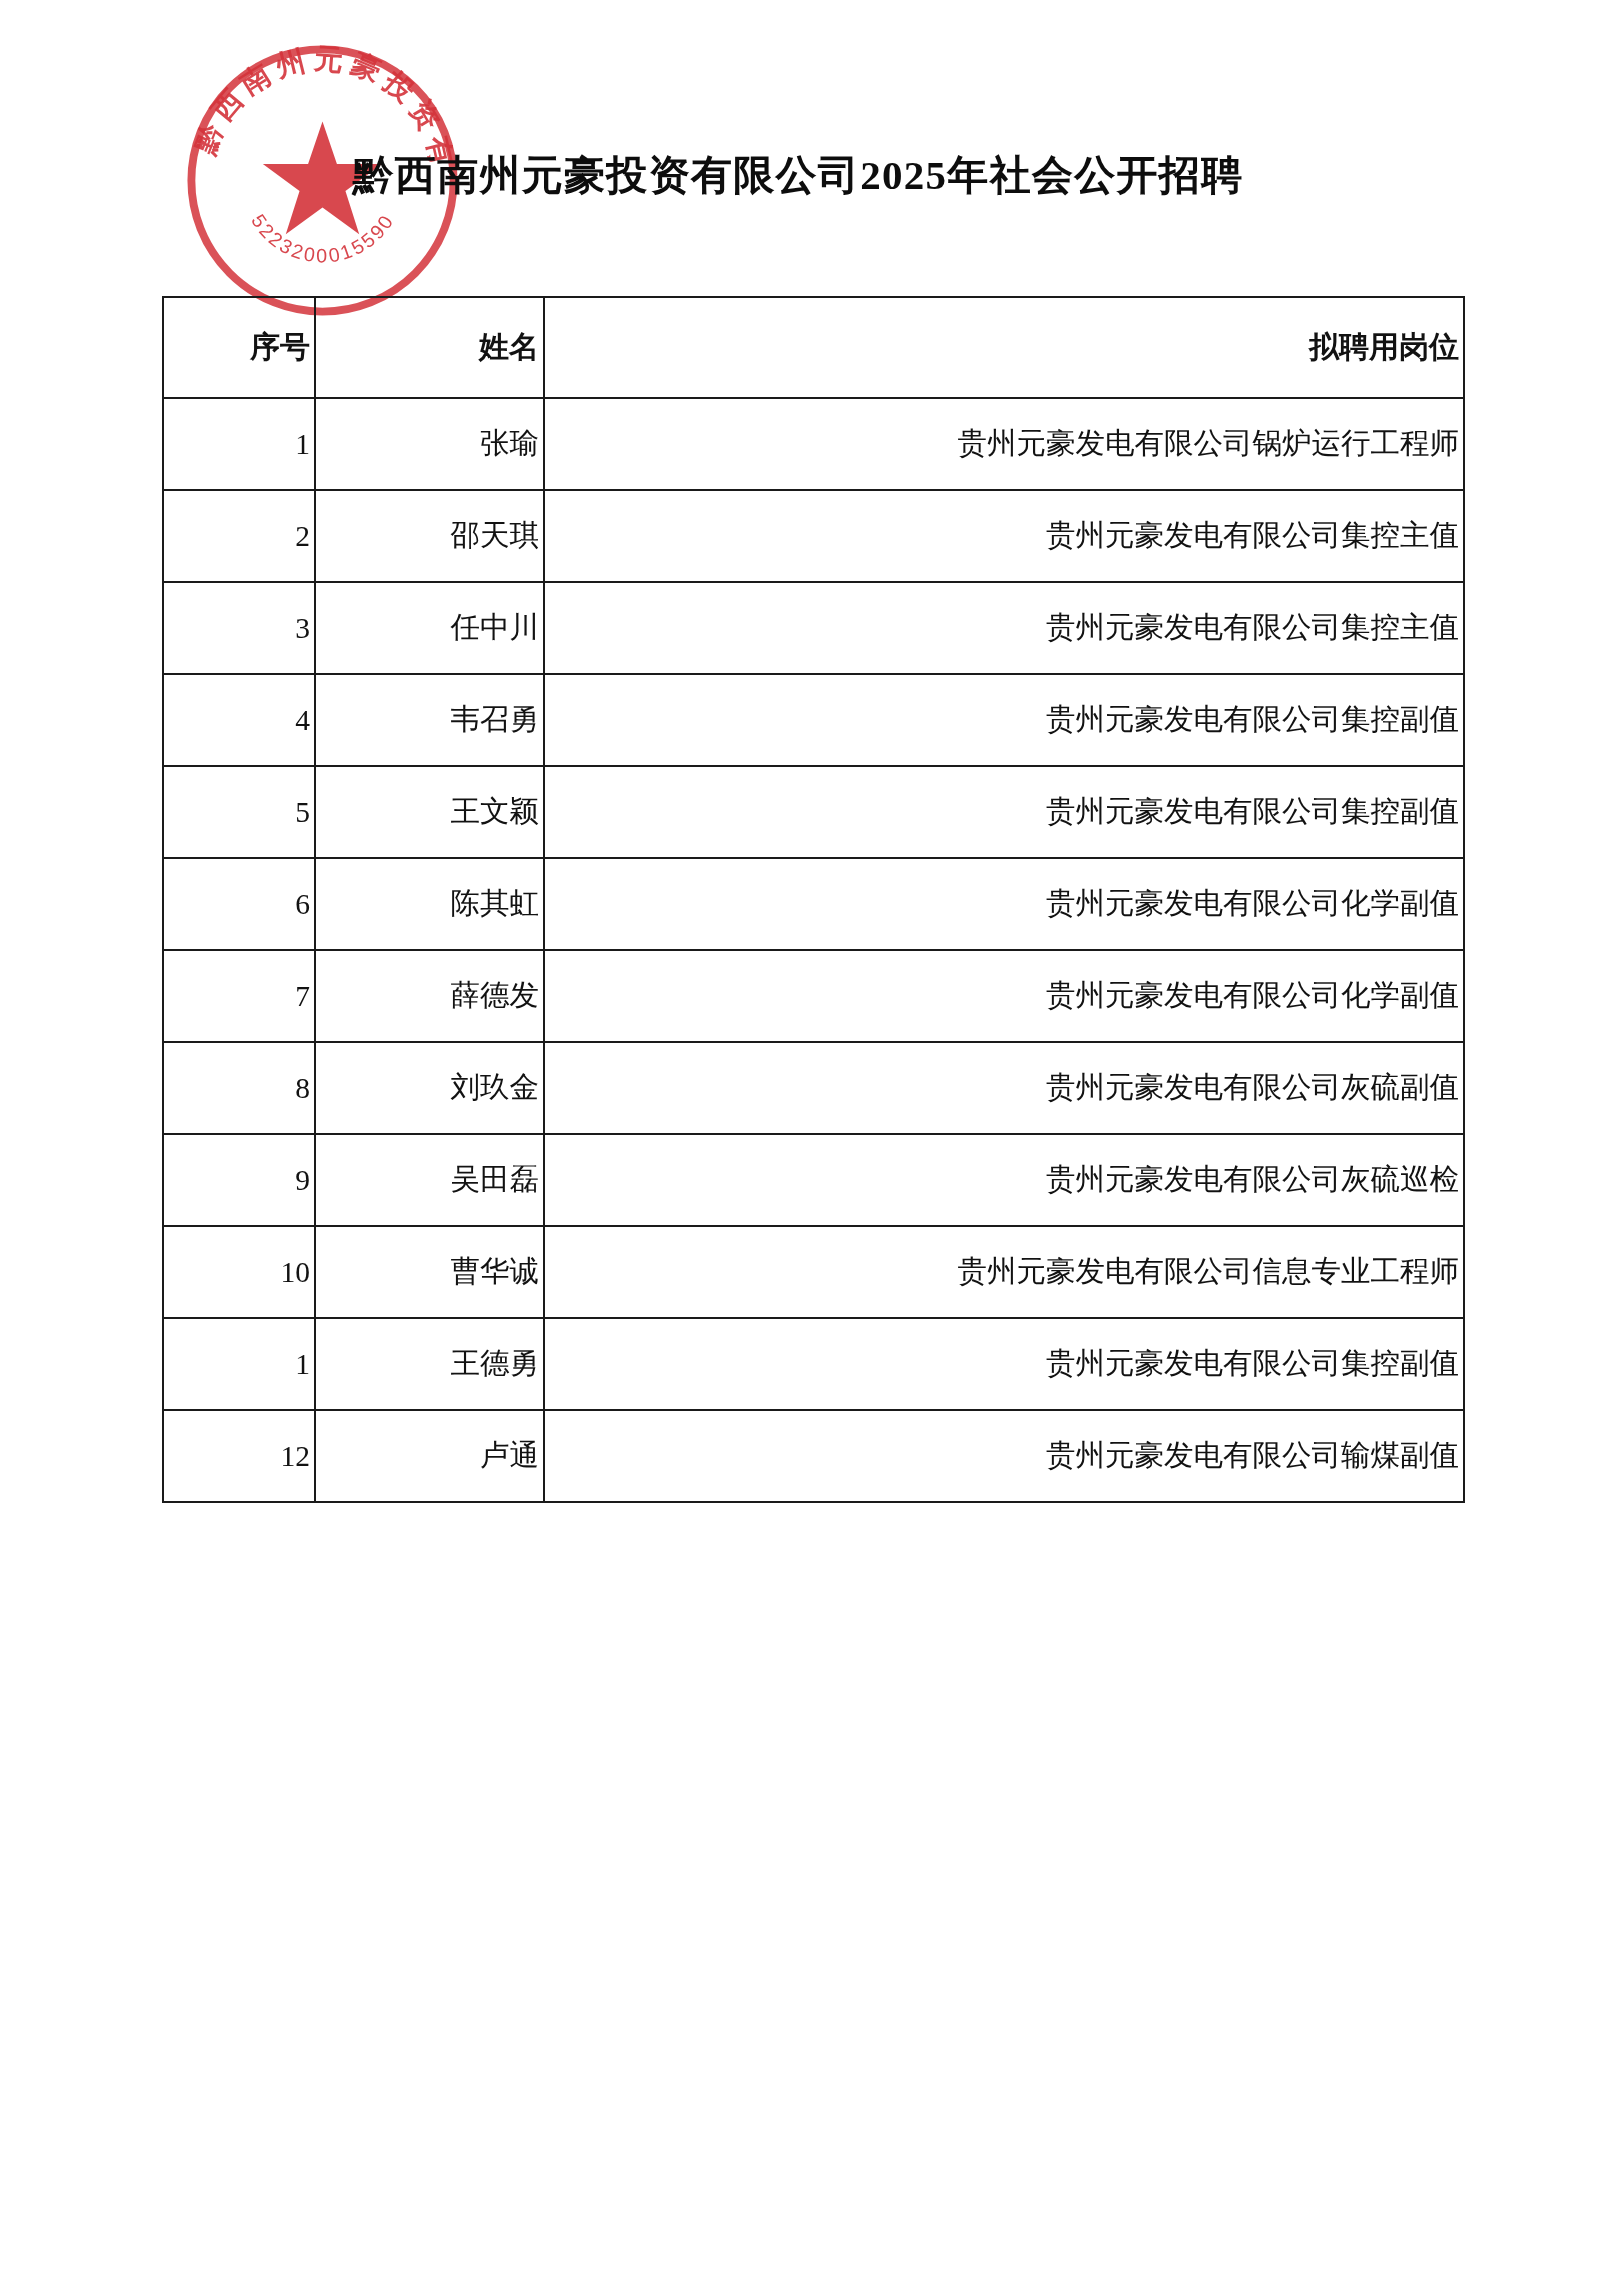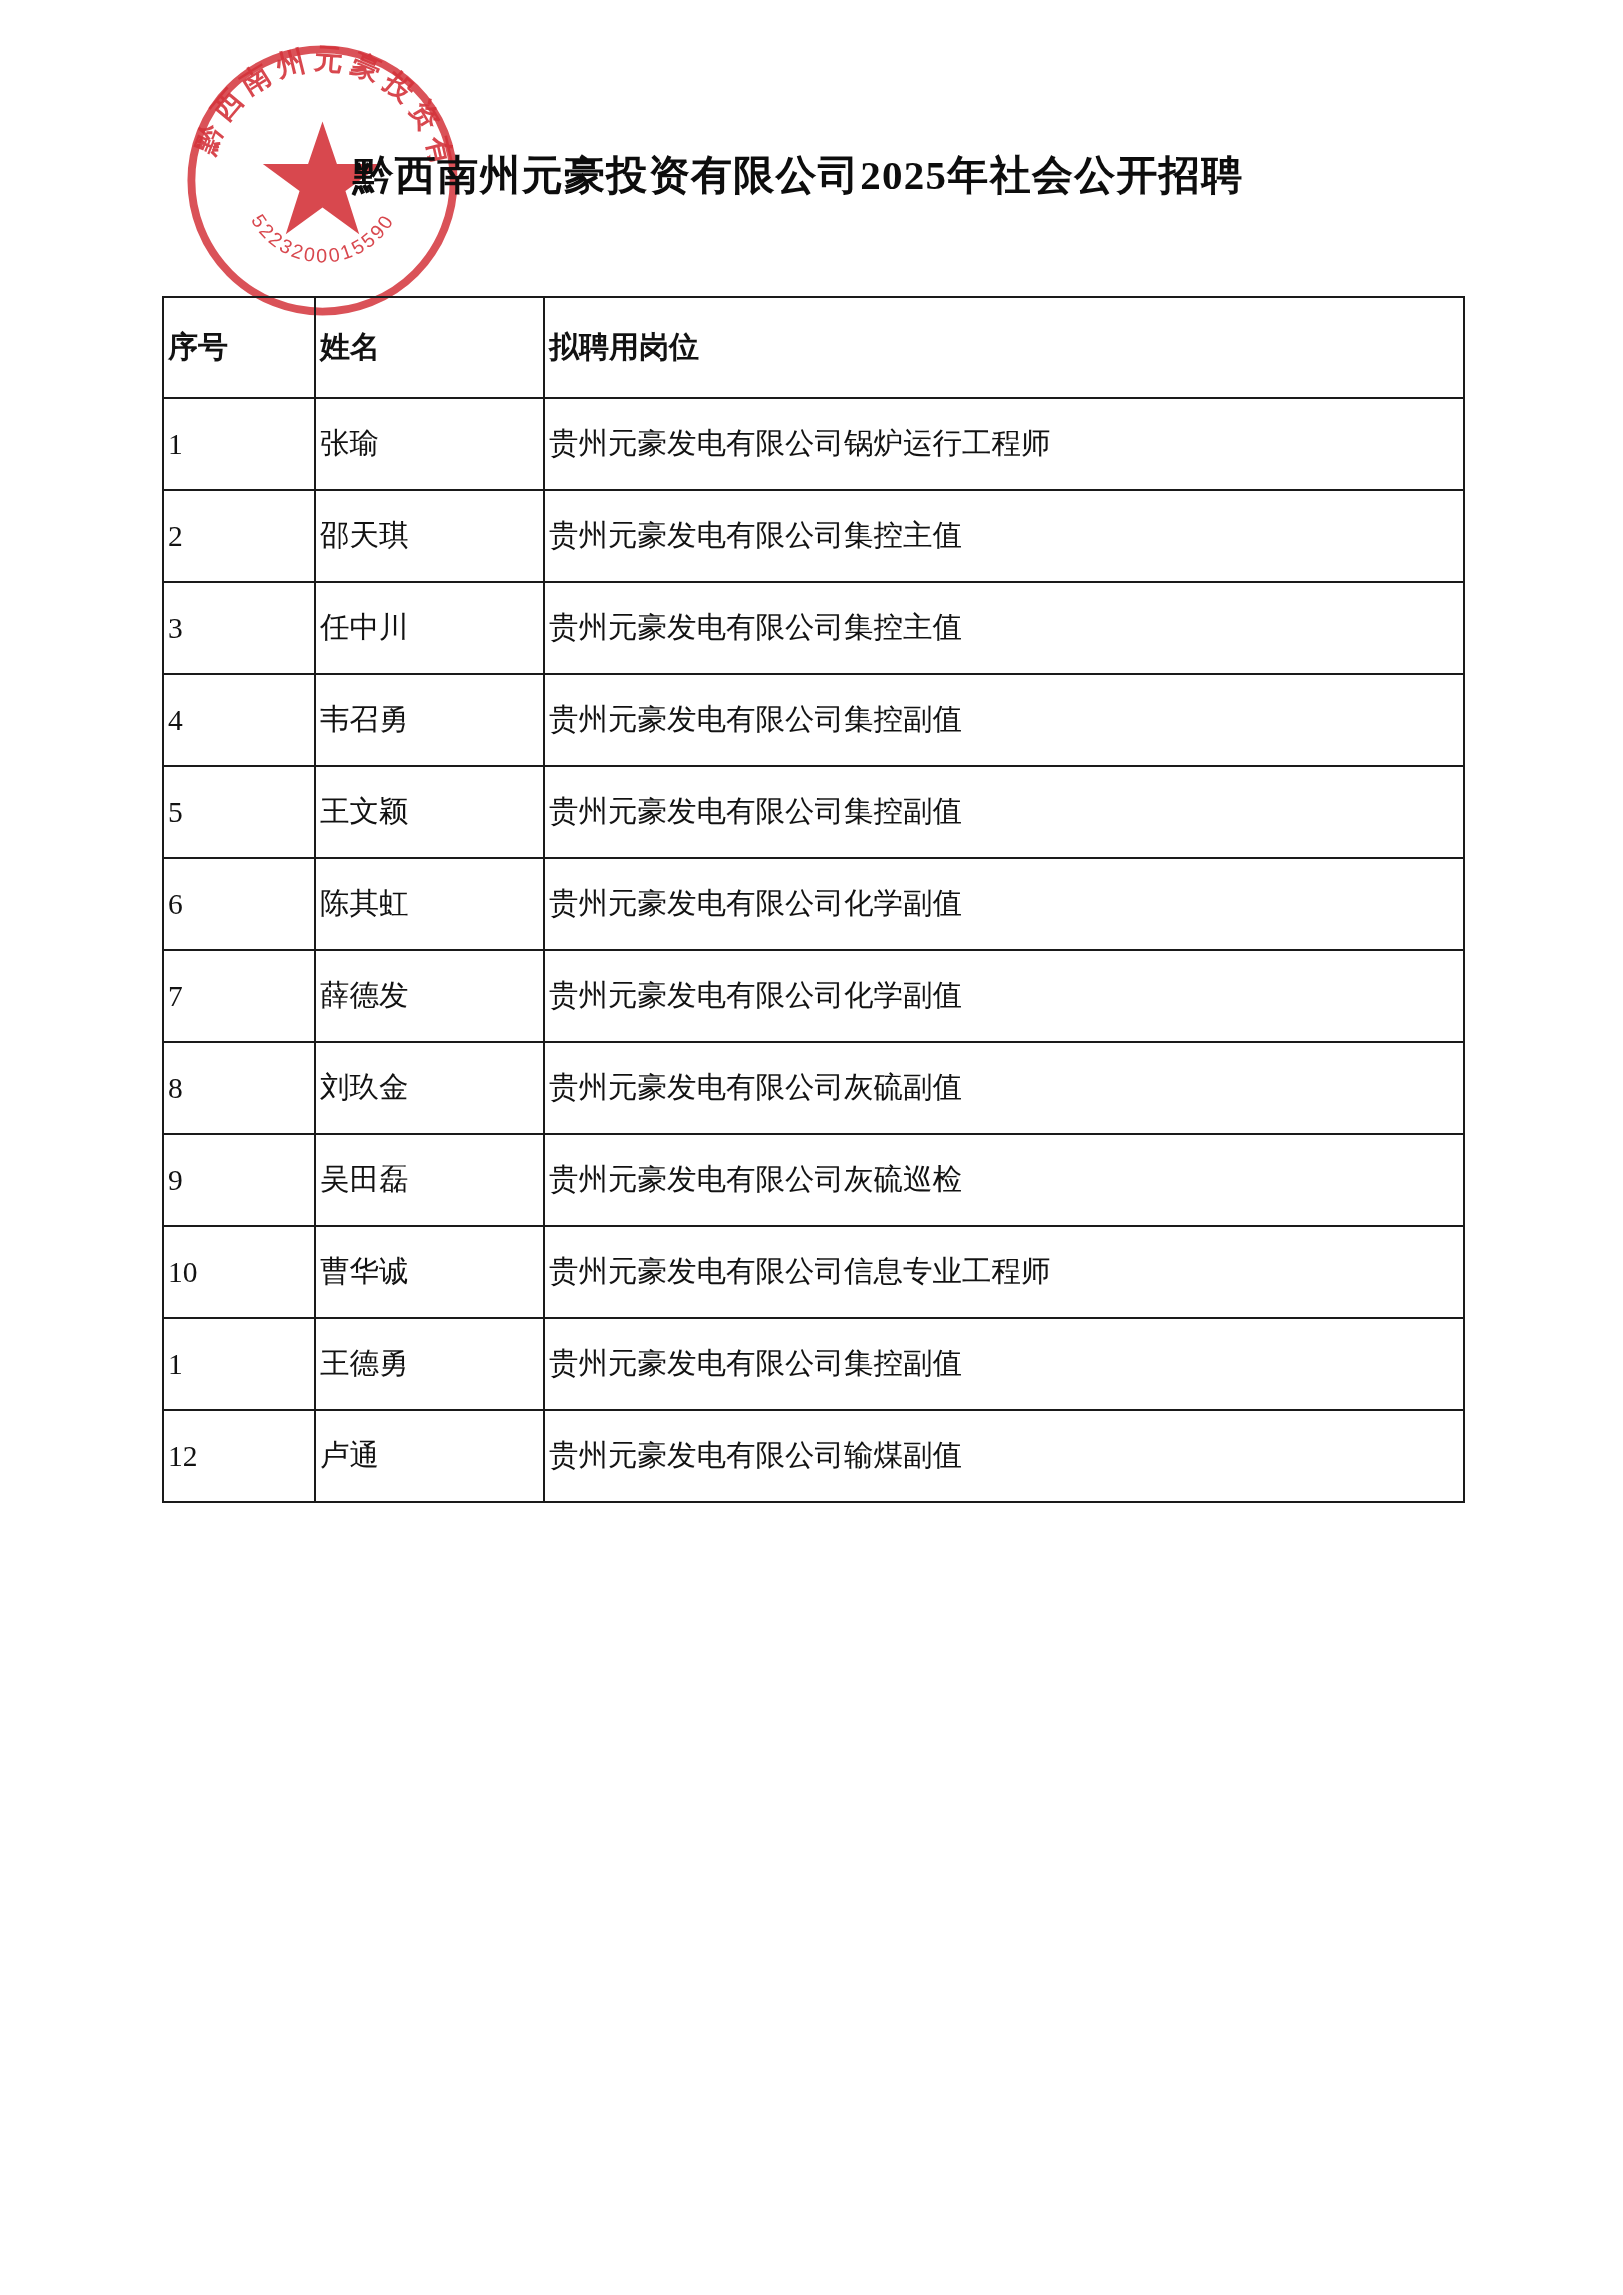--- a/index.html
+++ b/index.html
@@ -57,21 +57,21 @@
     top: 296px;
     width: 1301px;
   }
   table.roster {
     border-collapse: collapse;
     width: 1301px;
     table-layout: fixed;
   }
   table.roster td, table.roster th {
     border: 2px solid #1a1a1a;
-    text-align: left;
+    text-align: right;
     vertical-align: middle;
     font-size: 29.5px;
     font-weight: normal;
     color: #121212;
     height: 90px;
     padding: 0 3.9px;
   }
   table.roster thead th {
     font-weight: bold;
     font-size: 30px;

